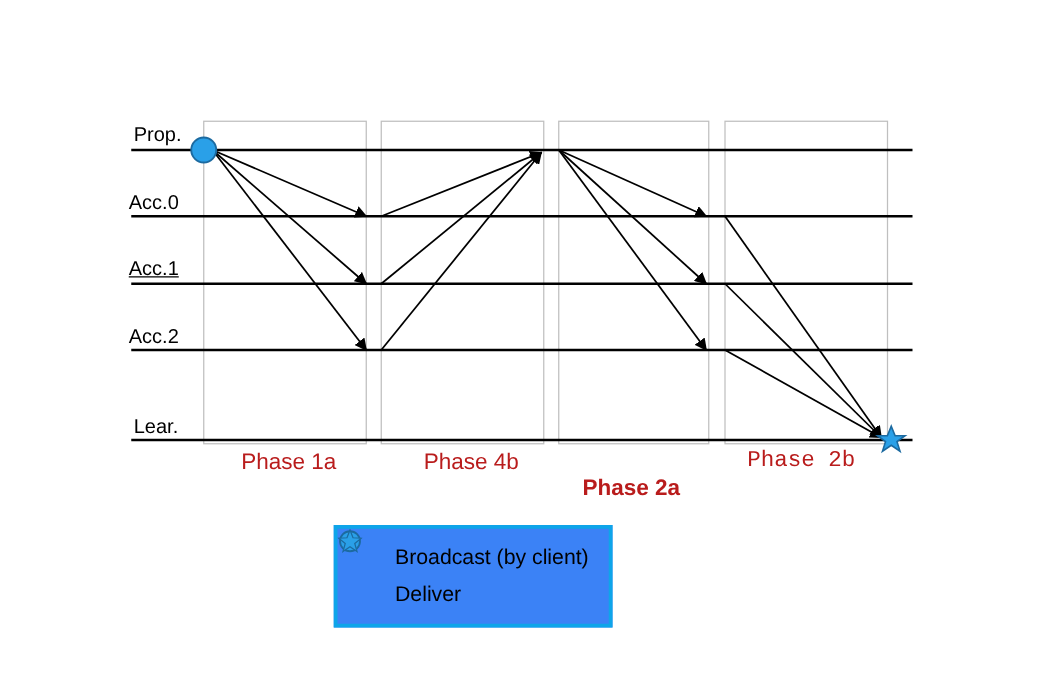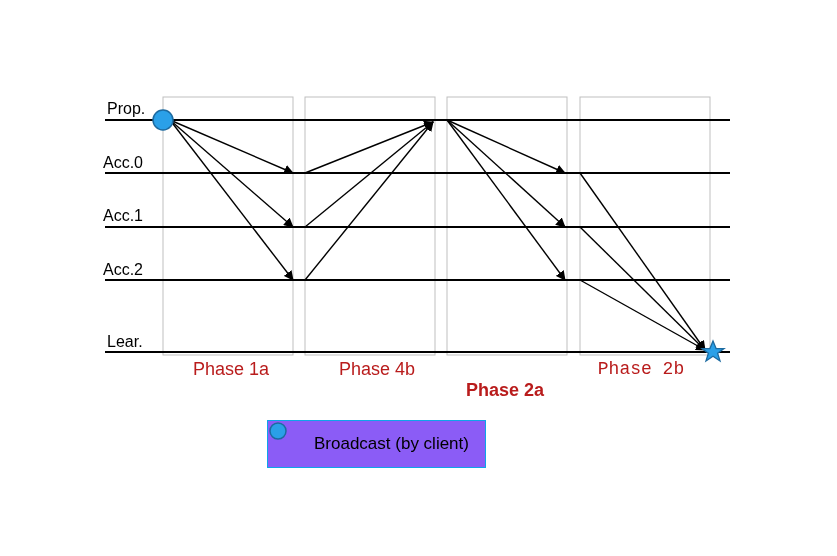--- a/index.html
+++ b/index.html
@@ -27,22 +27,22 @@
     color: #000;
   }
   .phase-label {
     position: absolute;
     font-size: 18px;
     color: #b91c1c;
     text-align: center;
   }
   .legend {
     position: absolute;
-    border: 1px solid #0ea5e9;
-    background: #8b5cf6;
+    border: 3px solid #0ea5e9;
+    background: #3b82f6;
     padding: 8px 16px 8px 10px;
   }
   .legend-row {
     display: flex;
     align-items: center;
     height: 30px;
   }
   .legend-icon {
     width: 28px;
     display: flex;
@@ -54,37 +54,45 @@
     font-size: 17px;
   }
 </style>
 </head>
 <body>
 
 <div class="wrap">
 
   <div class="lane-label" style="left:107px; top:100px;">Prop.</div>
   <div class="lane-label" style="left:103px; top:154px;">Acc.0</div>
-  <div class="lane-label" style="left:103px; top:207px;">Acc.1</div>
+  <div class="lane-label" style="left:103px; top:207px;text-decoration:underline;">Acc.1</div>
   <div class="lane-label" style="left:103px; top:261px;">Acc.2</div>
   <div class="lane-label" style="left:107px; top:333px;">Lear.</div>
 
   <div class="phase-label" style="left:166px; top:359px; width:130px;">Phase 1a</div>
   <div class="phase-label" style="left:312px; top:359px; width:130px;">Phase 4b</div>
   <div class="phase-label" style="left:440px; top:380px; width:130px;font-weight:bold;">Phase 2a</div>
   <div class="phase-label" style="left:576px; top:359px; width:130px;font-family:Liberation Mono, monospace;">Phase 2b</div>
 
   <div class="legend" style="left:267px; top:420px;">
     <div class="legend-row">
       <span class="legend-icon">
         <svg width="20" height="20">
             <circle cx="10" cy="10" r="8" fill="#2aa0e8" stroke="#1c6aa0" stroke-width="1.5"></circle>
           </svg>
       </span>
       <span class="legend-text">Broadcast (by client)</span>
+    </div>
+    <div class="legend-row">
+      <span class="legend-icon">
+        <svg width="20" height="20">
+            <polygon points="10,1 12.4,7.2 19,7.6 13.8,11.8 15.6,18.2 10,14.4 4.4,18.2 6.2,11.8 1,7.6 7.6,7.2" fill="#2aa0e8" stroke="#1c6aa0" stroke-width="1"></polygon>
+          </svg>
+      </span>
+      <span class="legend-text">Deliver</span>
     </div>
   </div>
 
   <svg width="837" height="556">
     <defs>
       <marker id="arrow" viewBox="0 0 10 10" refX="9" refY="5" markerWidth="7" markerHeight="7" orient="auto-start-reverse">
         <path d="M 0 0 L 10 5 L 0 10 z" fill="#000"></path>
       </marker>
     </defs>
 

